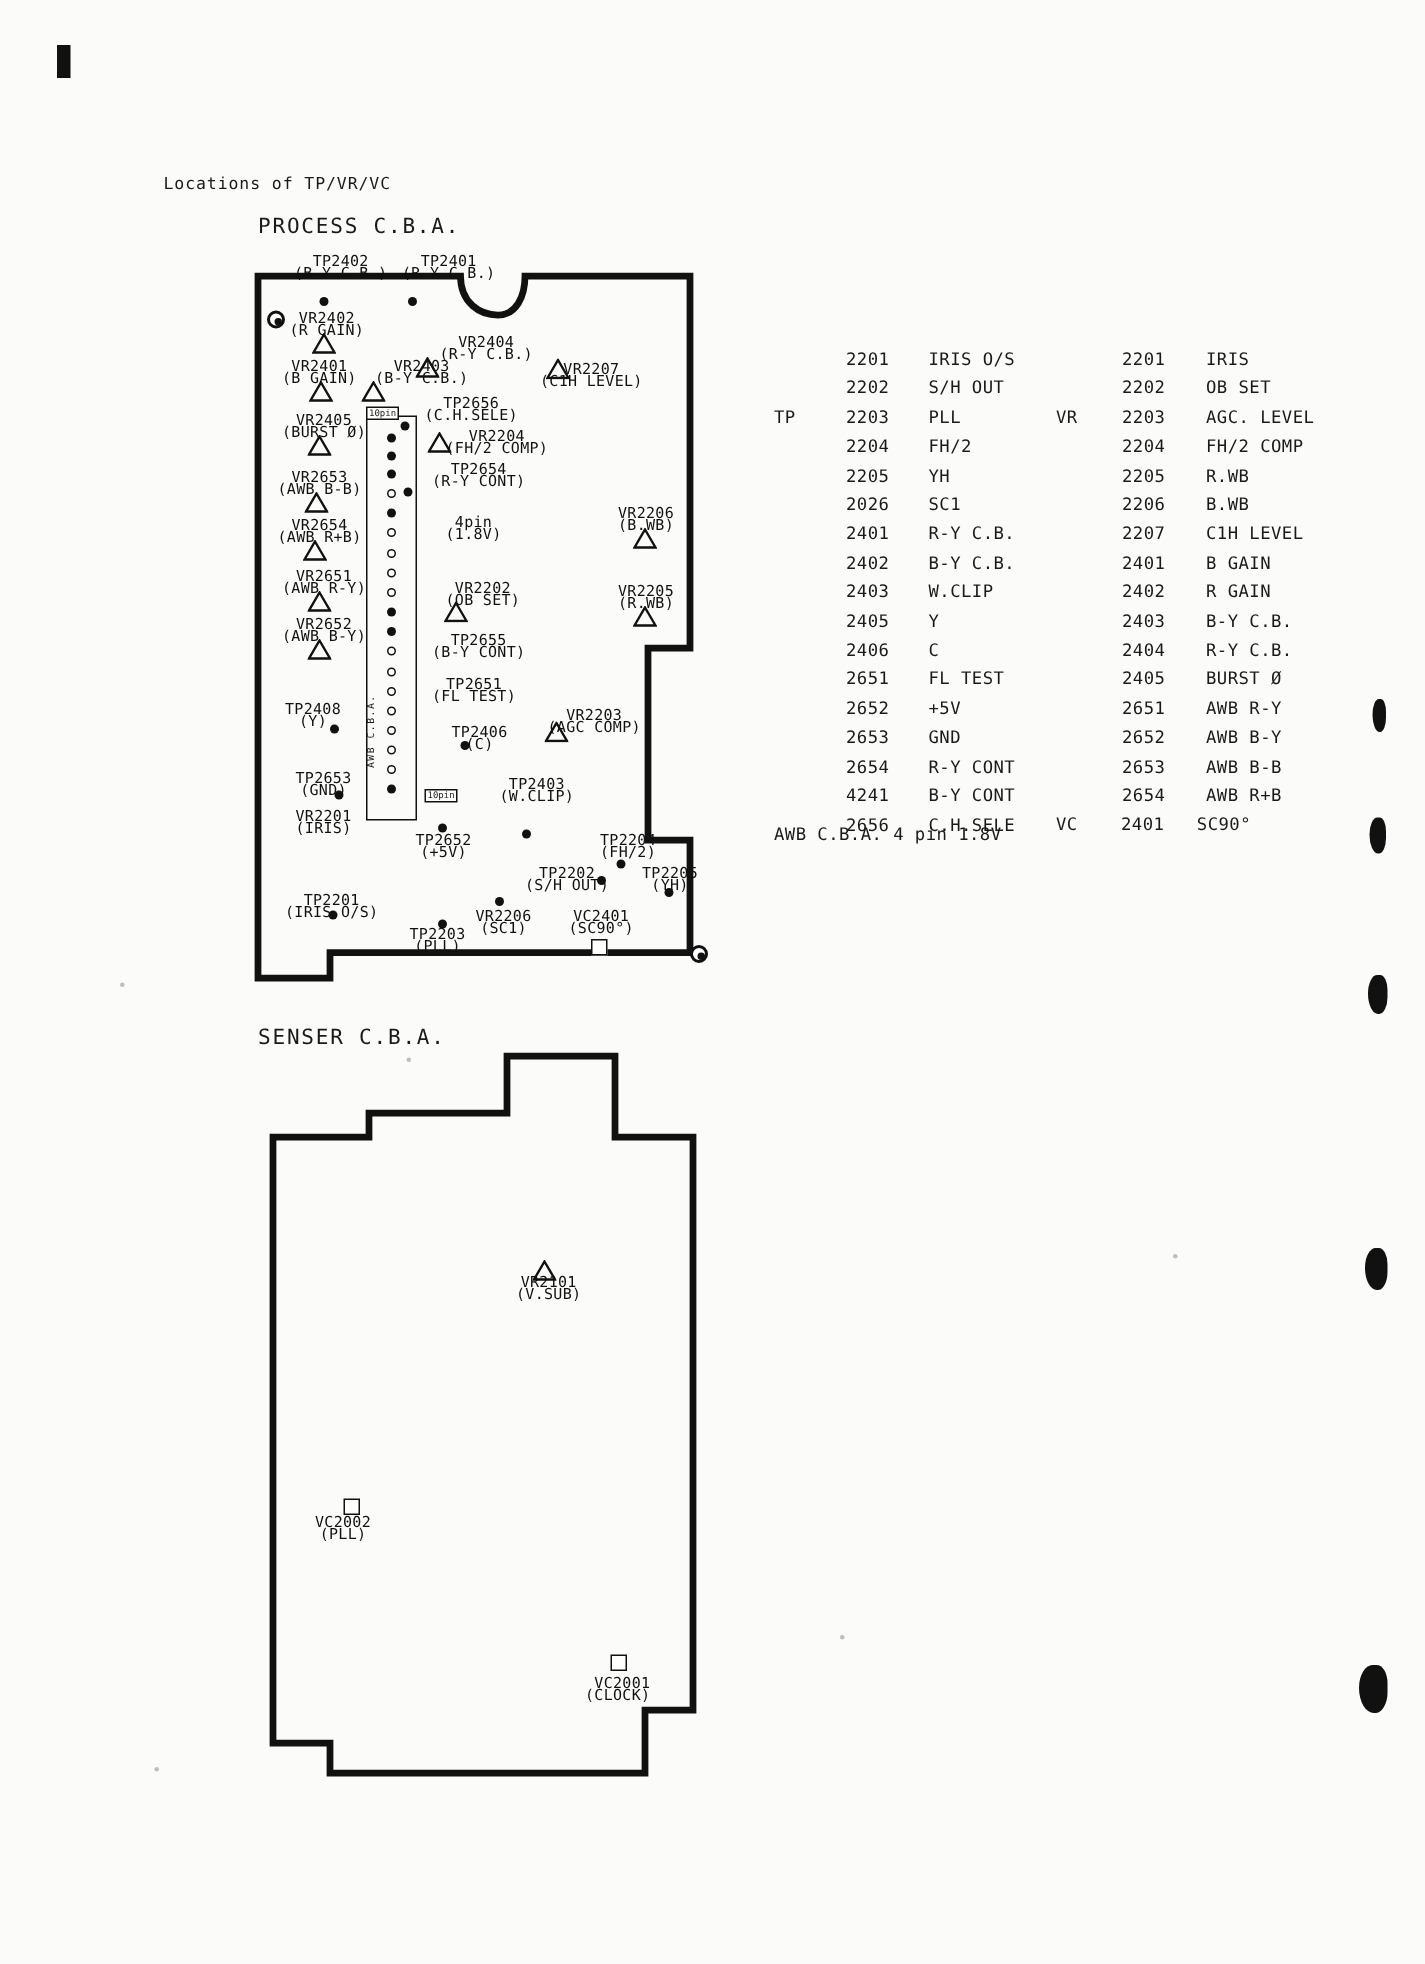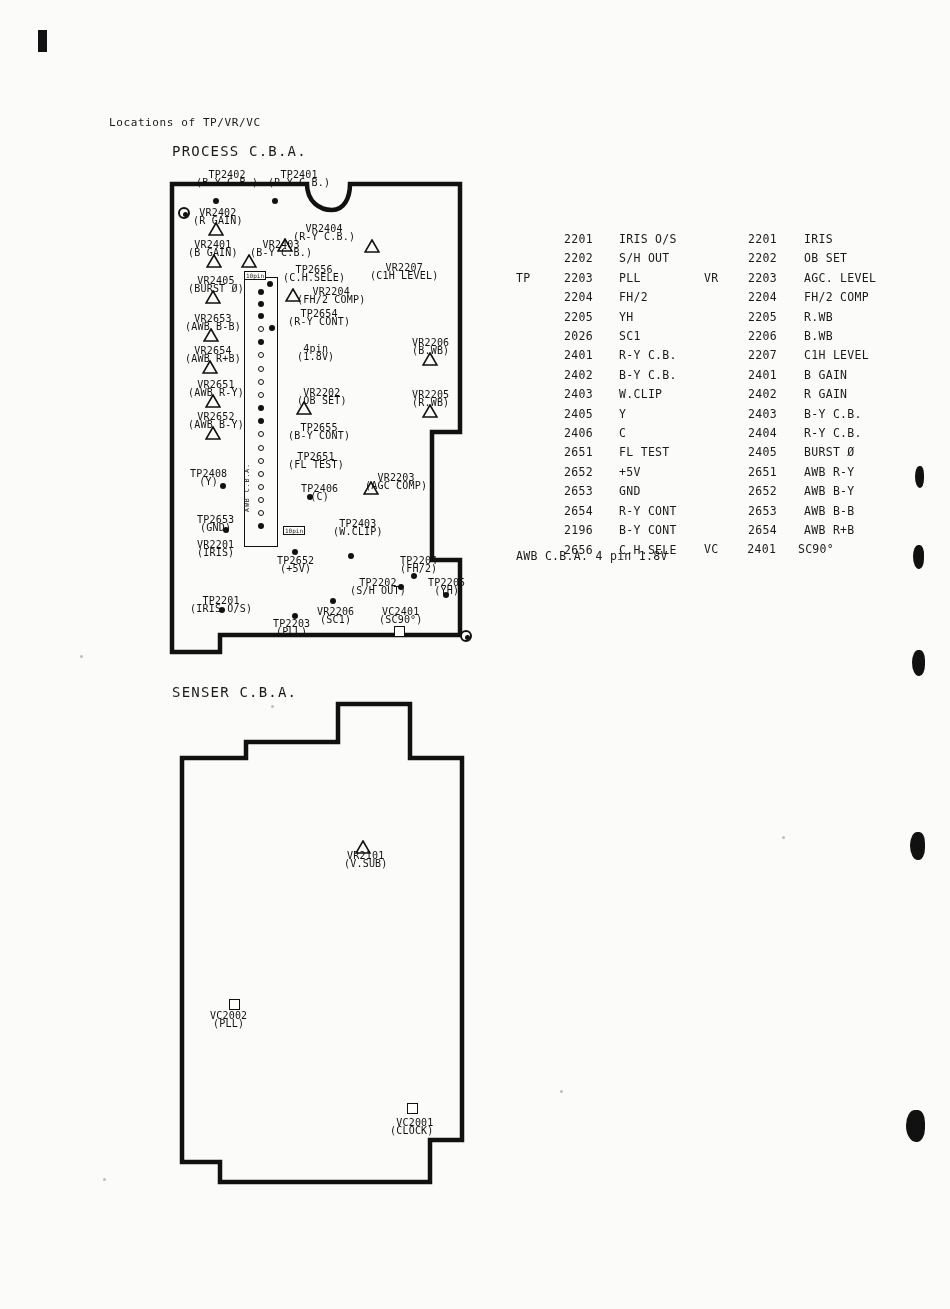--- a/index.html
+++ b/index.html
@@ -219,21 +219,21 @@
       <div class="lbl" style="left: 268px; top: 171px;">TP2401
 (R-Y C.B.)</div>
       <div class="lbl" style="left: 193px; top: 209px;">VR2402
 (R GAIN)</div>
       <div class="lbl" style="left: 293px; top: 225px;">VR2404
 (R-Y C.B.)</div>
       <div class="lbl" style="left: 188px; top: 241px;">VR2401
 (B GAIN)</div>
       <div class="lbl" style="left: 250px; top: 241px;">VR2403
 (B-Y C.B.)</div>
-      <div class="lbl" style="left: 370px; top: 243px; margin-top: 21px;">VR2207
+      <div class="lbl" style="left: 360px; top: 243px;">VR2207
 (C1H LEVEL)</div>
       <div class="lbl" style="left: 188px; top: 277px;">VR2405
 (BURST Ø)</div>
       <div class="lbl" style="left: 283px; top: 266px;">TP2656
 (C.H.SELE)</div>
       <div class="lbl" style="left: 297px; top: 288px;">VR2204
 (FH/2 COMP)</div>
       <div class="lbl" style="left: 185px; top: 315px;">VR2653
 (AWB B-B)</div>
       <div class="lbl" style="left: 288px; top: 310px;">TP2654
@@ -291,21 +291,21 @@
       <div class="lbl" style="left: 210px; top: 1012px;">VC2002
 (PLL)</div>
       <div class="lbl" style="left: 390px; top: 1119px; text-align: right;">VC2001
 (CLOCK)</div>
     </div>
 
   <div class="tbl" style="left:516px;top:230px;">
     <div class="col" style="left:0;">
       <div>TP</div>
     </div>
-    <div id="tp-nums" class="col" style="left:48px;"><div>2201</div><div>2202</div><div>2203</div><div>2204</div><div>2205</div><div>2026</div><div>2401</div><div>2402</div><div>2403</div><div>2405</div><div>2406</div><div>2651</div><div>2652</div><div>2653</div><div>2654</div><div>2196</div><div>2656</div></div>
+    <div id="tp-nums" class="col" style="left:48px;"><div>2201</div><div>2202</div><div>2203</div><div>2204</div><div>2205</div><div>2026</div><div>2401</div><div>2402</div><div>2403</div><div>2405</div><div>2406</div><div>2651</div><div>2652</div><div>2653</div><div>2654</div><div>4241</div><div>2656</div></div>
     <div id="tp-names" class="col" style="left:103px;"><div>IRIS O/S</div><div>S/H OUT</div><div>PLL</div><div>FH/2</div><div>YH</div><div>SC1</div><div>R-Y C.B.</div><div>B-Y C.B.</div><div>W.CLIP</div><div>Y</div><div>C</div><div>FL TEST</div><div>+5V</div><div>GND</div><div>R-Y CONT</div><div>B-Y CONT</div><div>C.H.SELE</div></div>
     <div class="col" style="left:188px;">
       <div>VR</div>
     </div>
     <div id="vr-nums" class="col" style="left:232px;"><div>2201</div><div>2202</div><div>2203</div><div>2204</div><div>2205</div><div>2206</div><div>2207</div><div>2401</div><div>2402</div><div>2403</div><div>2404</div><div>2405</div><div>2651</div><div>2652</div><div>2653</div><div>2654</div></div>
     <div id="vr-names" class="col" style="left:288px;"><div>IRIS</div><div>OB SET</div><div>AGC. LEVEL</div><div>FH/2 COMP</div><div>R.WB</div><div>B.WB</div><div>C1H LEVEL</div><div>B GAIN</div><div>R GAIN</div><div>B-Y C.B.</div><div>R-Y C.B.</div><div>BURST Ø</div><div>AWB R-Y</div><div>AWB B-Y</div><div>AWB B-B</div><div>AWB R+B</div></div>
     <div id="vc-extra" class="col" style="left:188px;"><div style="height: 310.4px;"></div><div style="white-space: pre; text-align: right;">VC    2401   SC90°</div></div>
   </div>
   <div class="footnote" style="left:516px;top:549px;">AWB C.B.A. 4 pin 1.8V</div>
 

